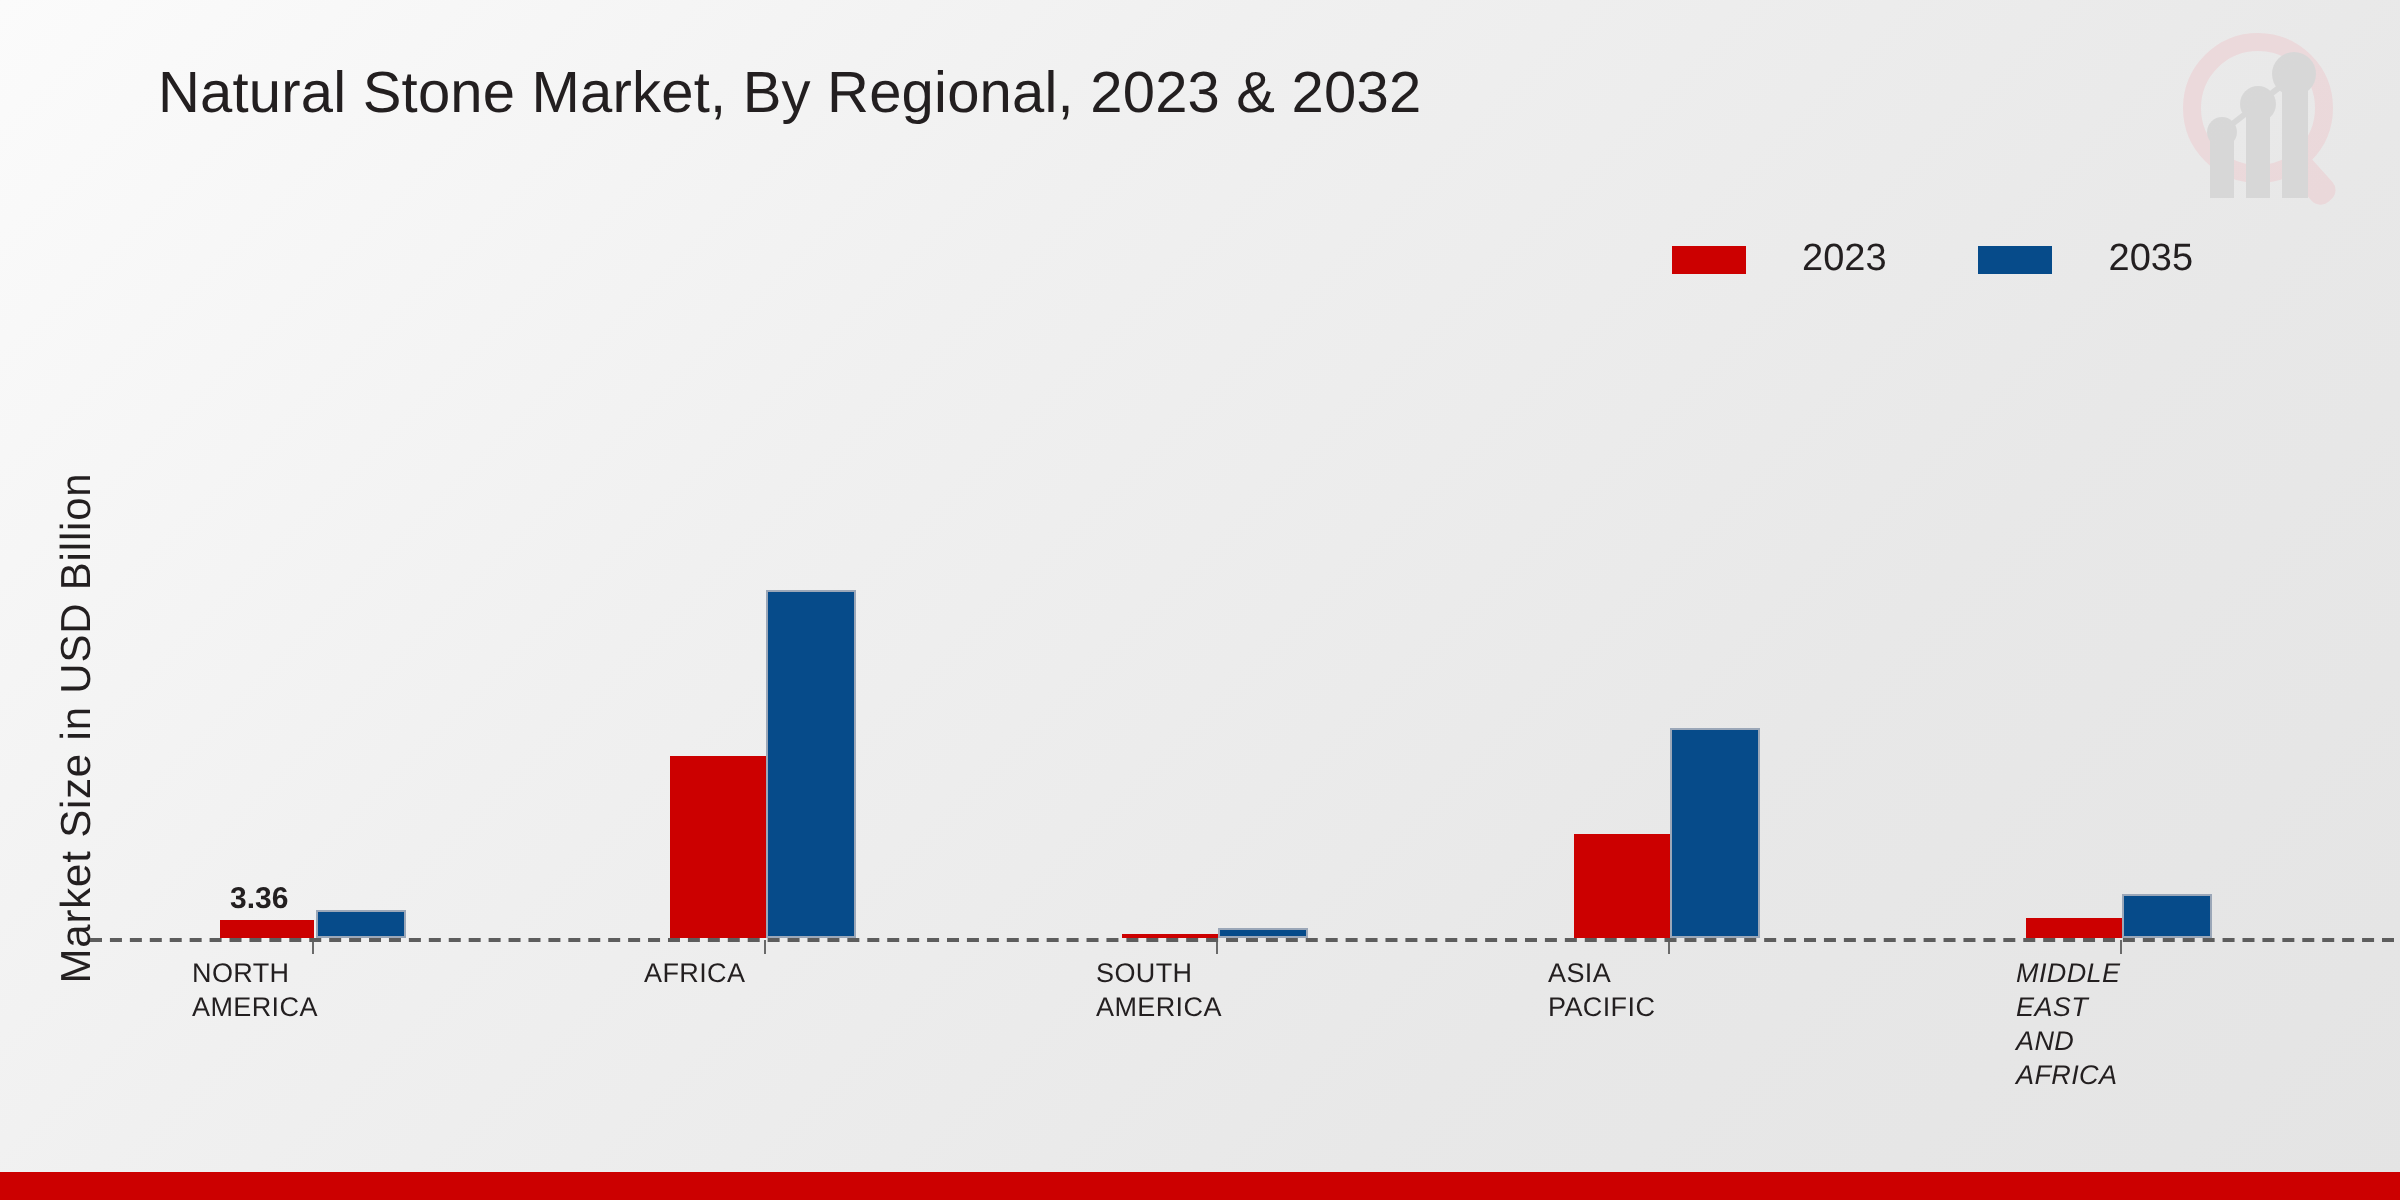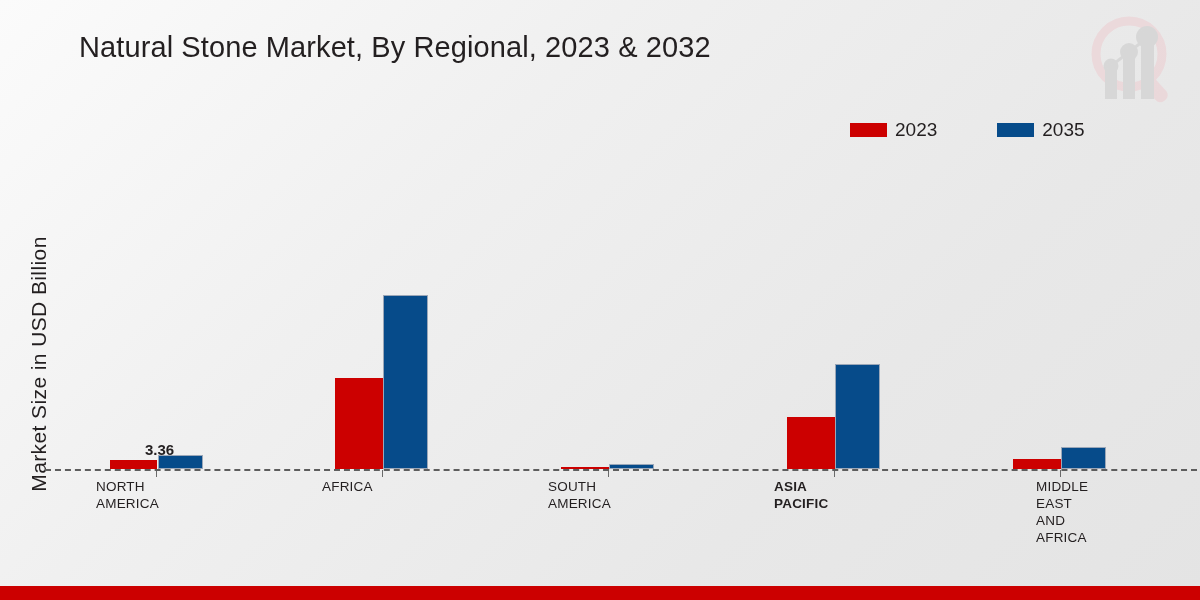--- a/index.html
+++ b/index.html
@@ -51,22 +51,21 @@
     position: absolute;
     left: 836px;
     top: 120px;
     display: flex;
     align-items: center;
     gap: 46px;
   }
   .legend-item {
     display: flex;
     align-items: center;
-    gap: 8px;
-    margin-left: 14px;
+    gap: 28px;
   }
   .legend-swatch {
     width: 37px;
     height: 14px;
     display: block;
   }
   .legend-label {
     font-size: 19px;
     color: #231f20;
     line-height: 1;
@@ -116,21 +115,20 @@
     outline: 1px solid #9ba7b8;
     outline-offset: -1px;
   }
 
   .value-label {
     position: absolute;
     font-size: 15px;
     font-weight: bold;
     color: #231f20;
     white-space: nowrap;
-    margin-left: 30px;
   }
 
   .cat-label {
     position: absolute;
     top: 478px;
     font-size: 13.5px;
     color: #231f20;
     text-align: left;
     line-height: 17px;
     letter-spacing: 0.2px;
@@ -192,26 +190,26 @@
       <div class="tick" style="left: 382px;"></div>
       <div class="cat-label" style="left: 322px; width: 120px;">AFRICA</div>
       <div class="bar red" style="left: 561px; width: 48px; height: 2px; top: 467px; position: absolute;"></div>
       <div class="bar blue" style="left: 609px; width: 45px; height: 5px; top: 464px; position: absolute;"></div>
       <div class="tick" style="left: 608px;"></div>
       <div class="cat-label" style="left: 548px; width: 120px;">SOUTH
 AMERICA</div>
       <div class="bar red" style="left: 787px; width: 48px; height: 52px; top: 417px; position: absolute;"></div>
       <div class="bar blue" style="left: 835px; width: 45px; height: 105px; top: 364px; position: absolute;"></div>
       <div class="tick" style="left: 834px;"></div>
-      <div class="cat-label" style="left: 774px; width: 120px; font-weight: bold;">ASIA
+      <div class="cat-label" style="left: 774px; width: 120px;">ASIA
 PACIFIC</div>
       <div class="bar red" style="left: 1013px; width: 48px; height: 10px; top: 459px; position: absolute;"></div>
       <div class="bar blue" style="left: 1061px; width: 45px; height: 22px; top: 447px; position: absolute;"></div>
       <div class="tick" style="left: 1060px;"></div>
-      <div class="cat-label" style="left: 1036px; width: 120px;">MIDDLE
+      <div class="cat-label" style="left: 1008px; width: 120px; font-style: italic;">MIDDLE
 EAST
 AND
 AFRICA</div>
     </div>
 
   <div id="baseline"></div>
 
   <div id="bottom-strip"></div>
 </div>
 

